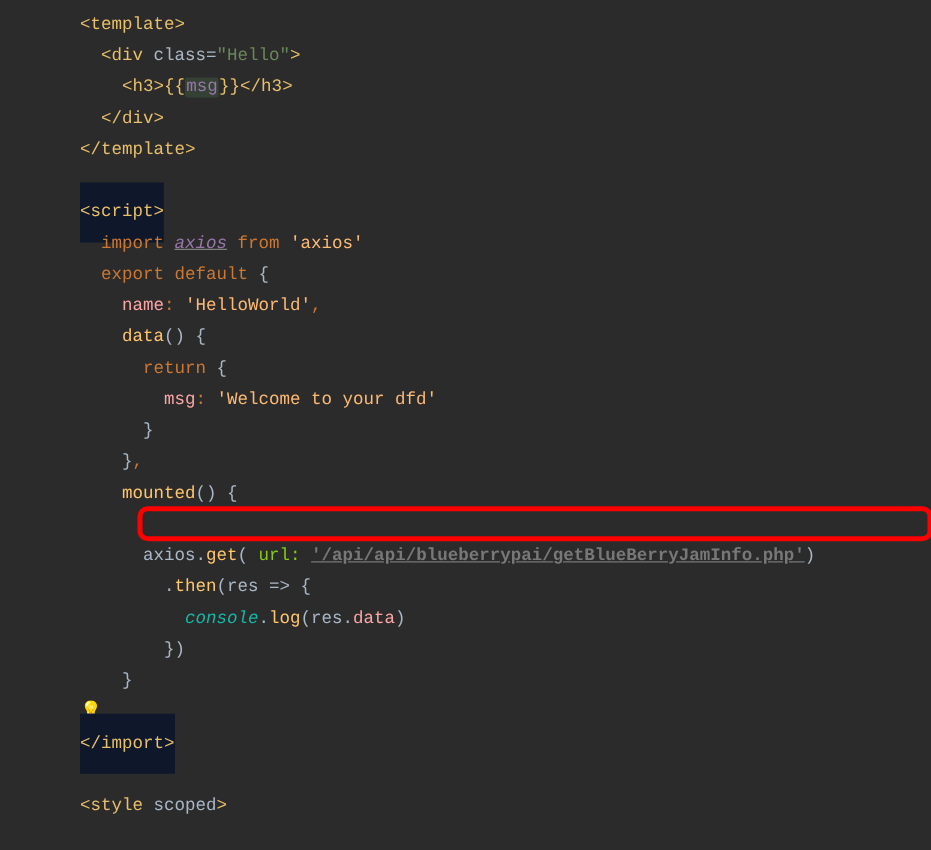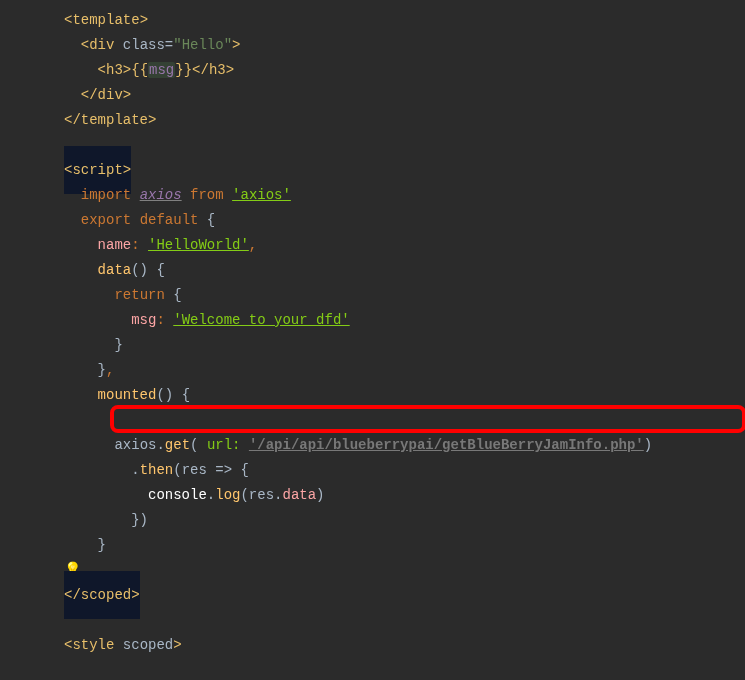--- a/index.html
+++ b/index.html
@@ -19,25 +19,25 @@
   .tag-angle { color: #e8bf6a; }
   .tag-name { color: #e8bf6a; }
   .attr-name { color: #a9b7c6; text-align: right; }
   .attr-eq { color: #a9b7c6; }
   .attr-val { color: #6a8759; }
   .mustache { color: #e8bf6a; }
   .var-msg { color: #9876aa; background: #344134; border-radius: 2px; padding: 0 1px; }
   .keyword { color: #cc7832; }
   .ident { color: #a9b7c6; }
   .axios-ident { color: #9876aa; font-style: italic; text-decoration: underline; text-decoration-color: #808080; }
-  .string { color: #84cc16; text-decoration: underline; }
+  .string { color: #fdba74; }
   .prop { color: #fca5a5; }
   .brace { color: #a9b7c6; }
   .method { color: #ffc66d; }
-  .console-ident { color: #ffffff; }
+  .console-ident { color: #14b8a6; font-style: italic; }
   .arrow { color: #a9b7c6; }
   .dot { color: #a9b7c6; }
   .param { color: #a9b7c6; }
   .hint { color: #84cc16; }
   .hint-url { color: #787878; text-decoration: underline; text-decoration-color: #787878; font-weight: bold; }
   .script-tag-hl { background: #0f172a; padding: 16px 0px; }
   .hl-redbox {
     position: absolute;
     border: 4px solid #ff0000;
     border-radius: 8px;
@@ -97,21 +97,21 @@
 <div class="code-line">        <span class="dot">.</span><span class="method">then</span><span class="brace">(</span><span class="param">res</span> <span class="arrow">=&gt;</span> <span class="brace">{</span></div>
 
 <div class="code-line">          <span class="console-ident">console</span><span class="dot">.</span><span class="method">log</span><span class="brace">(</span><span class="param">res</span><span class="dot">.</span><span class="prop">data</span><span class="brace">)</span></div>
 
 <div class="code-line">        <span class="brace">})</span></div>
 
 <div class="code-line">    <span class="brace">}</span></div>
 
 <div class="code-line"><span class="bulb">💡</span></div>
 
-<div class="code-line"><span class="script-tag-hl"><span class="tag-angle">&lt;</span><span class="tag-name">/scoped</span><span class="tag-angle">&gt;</span></span></div>
+<div class="code-line"><span class="script-tag-hl"><span class="tag-angle">&lt;</span><span class="tag-name">/import</span><span class="tag-angle">&gt;</span></span></div>
 
 <div class="code-line"> </div>
 
 <div class="code-line"><span class="tag-angle">&lt;</span><span class="tag-name">style</span> <span class="attr-name">scoped</span><span class="tag-angle">&gt;</span></div>
 
 <div class="code-line"> </div>
 
 </div>
 
 </body></html>

